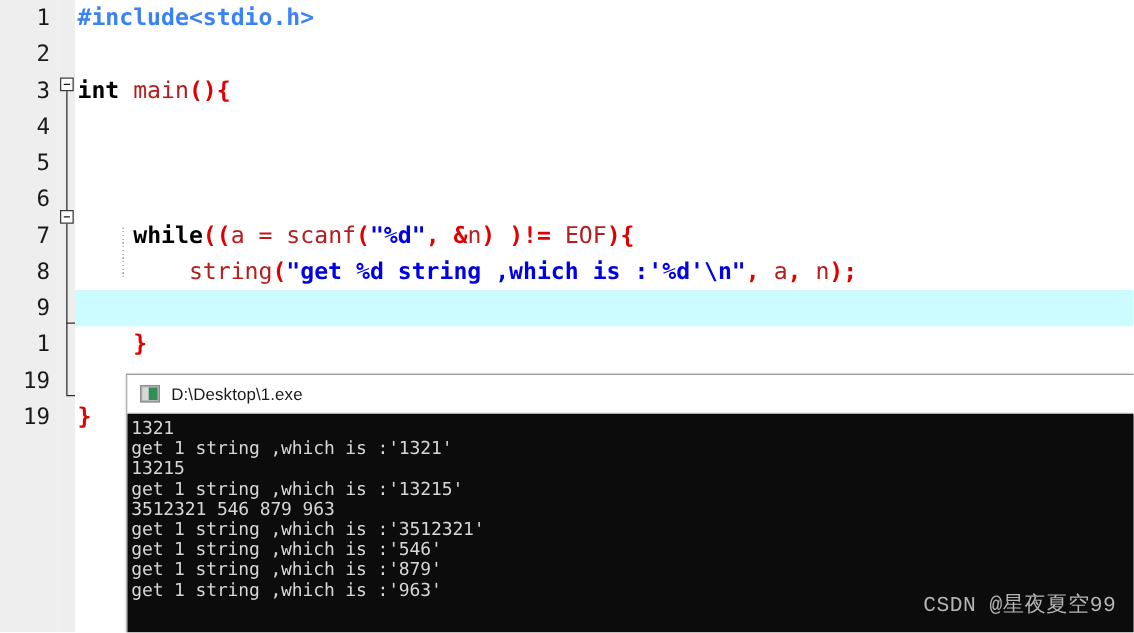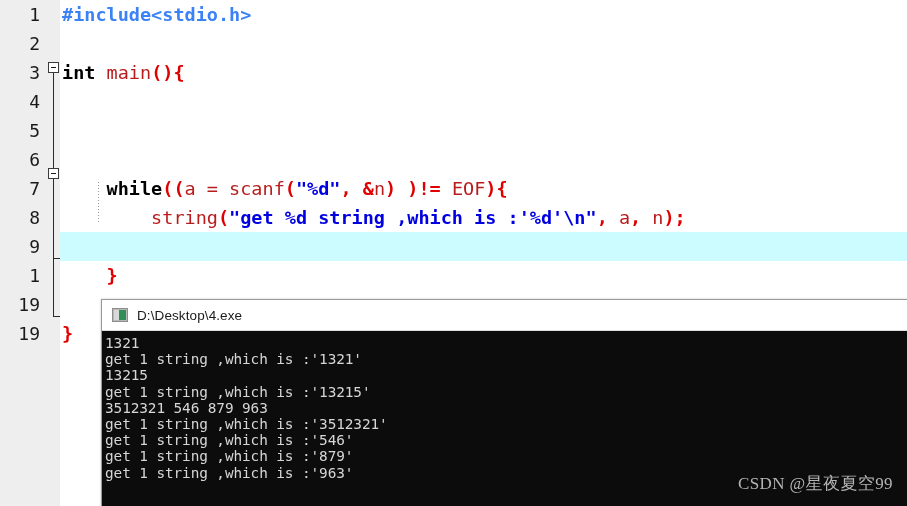--- a/index.html
+++ b/index.html
@@ -182,21 +182,21 @@
     line-height: 16.2px;
     color: #d6d6d6;
     white-space: pre;
     letter-spacing: -0.1px;
   }
 
   .watermark {
     position: absolute;
     right: 14px;
     bottom: 11px;
-    font-family: Liberation Serif, serif;
+    font-family: Liberation Mono, monospace;
     font-size: 17px;
     color: #b4b4b4;
     white-space: nowrap;
     letter-spacing: 0.4px;
     margin-left: 40px;
   }
 </style>
 </head>
 <body>
 
@@ -265,21 +265,21 @@
     <div class="fold-tick" style="left:53px; top:258px; width:7px;"></div>
     <div class="fold-line" style="left:53px; top:258px; height:58px;"></div>
     <div class="fold-tick" style="left:53px; top:316px; width:7px;"></div>
 
     <div class="indent-guide" style="left:98px; top:182px; height:40px;"></div>
   </div>
 
   <div class="console-win">
     <div class="console-title">
       <span class="console-icon"></span>
-      <span class="console-title-text">D:\Desktop\4.exe</span>
+      <span class="console-title-text">D:\Desktop\1.exe</span>
     </div>
     <div class="console-body" id="console-host">
         <div class="console-line">1321</div>
         <div class="console-line">get 1 string ,which is :'1321'</div>
         <div class="console-line">13215</div>
         <div class="console-line">get 1 string ,which is :'13215'</div>
         <div class="console-line">3512321 546 879 963</div>
         <div class="console-line">get 1 string ,which is :'3512321'</div>
         <div class="console-line">get 1 string ,which is :'546'</div>
         <div class="console-line">get 1 string ,which is :'879'</div>

